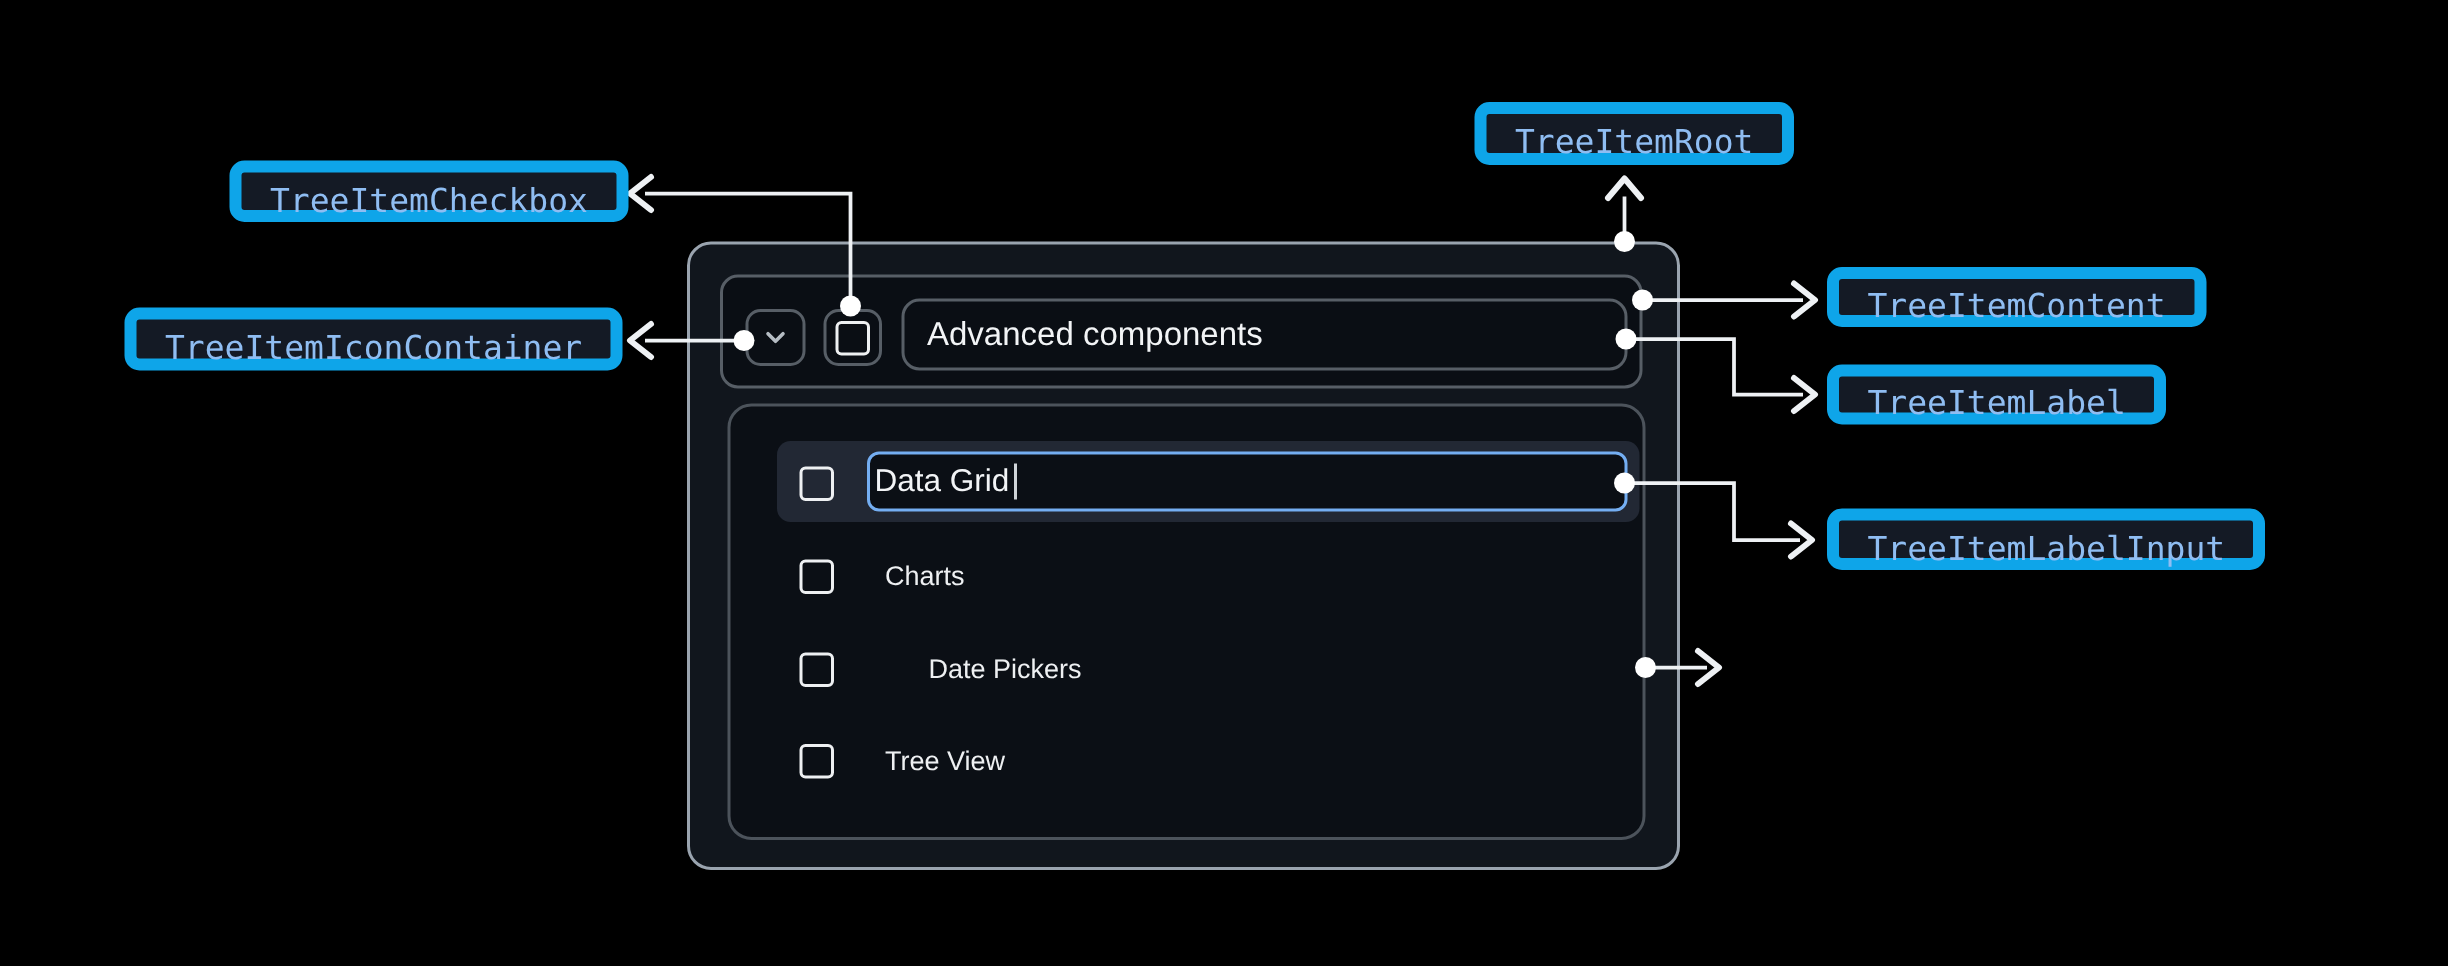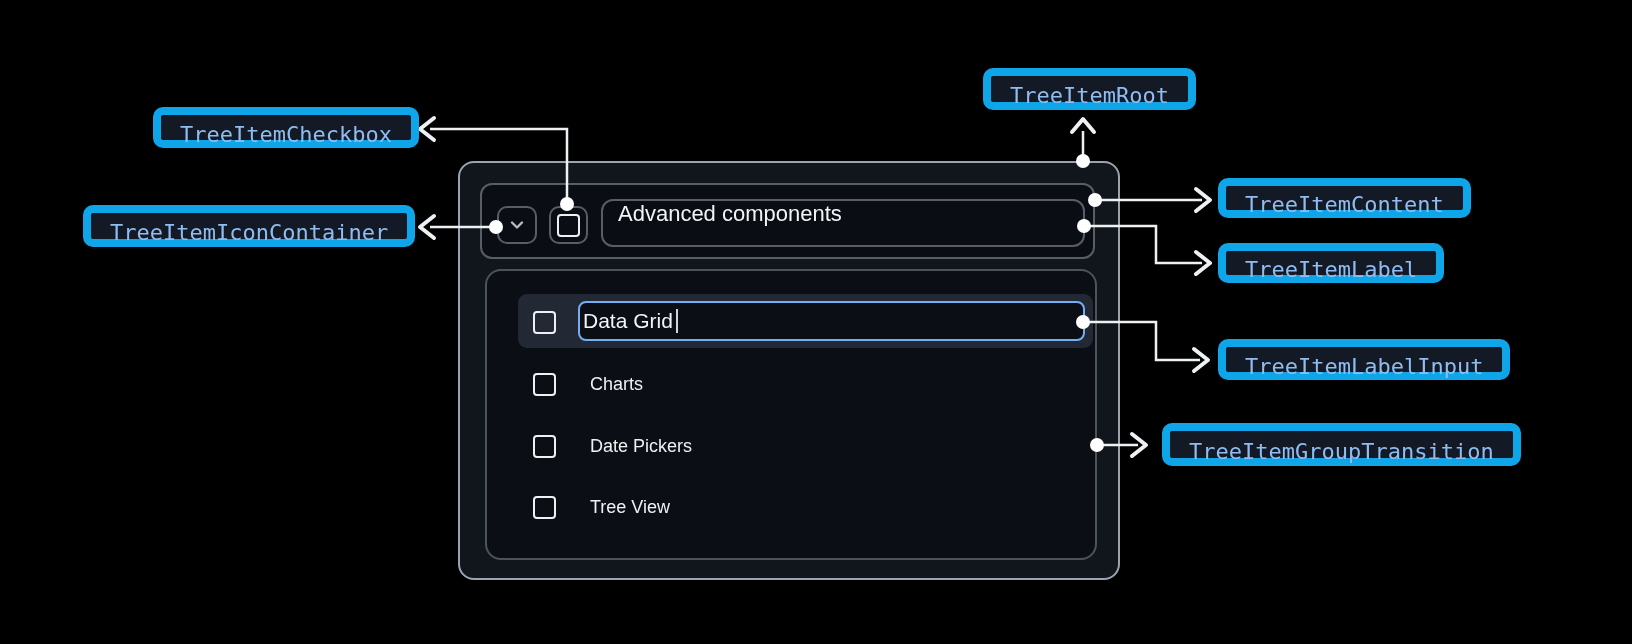--- a/index.html
+++ b/index.html
@@ -27,21 +27,21 @@
     border:2px solid #575e66;border-radius:10px;z-index:3;
     display:flex;align-items:center;justify-content:center;
   }
   .cbx{
     width:23px;height:23px;border:2.5px solid #eef0f2;border-radius:4px;
     box-sizing:border-box;background:transparent;
   }
   #header-label-box{
     left:601px;top:199px;width:484px;height:48px;
     background:#0a0e14;border:2px solid #575e66;border-radius:12px;z-index:3;
-    display:flex;padding-left:15px;
+    display:flex;align-items:center;padding-left:15px;
     color:#f2f4f6;font-size:22px;
   }
   #group-box{
     left:485px;top:269px;width:612px;height:291px;
     background:#0b0f15;border:2px solid #4c535b;border-radius:16px;z-index:2;
   }
   #row-selected{
     left:518px;top:294px;width:575px;height:54px;
     background:#222834;border-radius:9px;z-index:3;
   }
@@ -107,21 +107,21 @@
   <span class="abs cbx row-cbx" style="left:533px;top:311px;"></span>
   <div class="abs" id="label-input">
     <span>Data Grid</span>
     <span id="input-caret"></span>
   </div>
 
   <span class="abs cbx row-cbx" style="left:533px;top:373px;"></span>
   <div class="abs row-label" style="top:371px;">Charts</div>
 
   <span class="abs cbx row-cbx" style="left:533px;top:435px;"></span>
-  <div class="abs row-label" style="top:433px;">Date Pickers</div>
+  <div class="abs row-label" style="top:433px;margin-left:29px;">Date Pickers</div>
 
   <span class="abs cbx row-cbx" style="left:533px;top:496px;"></span>
   <div class="abs row-label" style="top:494px;">Tree View</div>
 
   <svg id="connectors" width="1632" height="644" viewBox="0 0 1632 644">
     <g stroke="#eef1f4" stroke-width="2.5" fill="none">
       <path d="M1083 159 V131"></path>
       <path d="M567 204 V129 H430"></path>
       <path d="M496 227 H430"></path>
       <path d="M1095 200 H1202"></path>
@@ -148,15 +148,14 @@
       <circle cx="1097" cy="445" r="7"></circle>
     </g>
   </svg>
 
   <div class="pill" id="pill-root">TreeItemRoot</div>
   <div class="pill" id="pill-checkbox">TreeItemCheckbox</div>
   <div class="pill" id="pill-icon-container">TreeItemIconContainer</div>
   <div class="pill" id="pill-content">TreeItemContent</div>
   <div class="pill" id="pill-label">TreeItemLabel</div>
   <div class="pill" id="pill-label-input">TreeItemLabelInput</div>
-  <div class="pill" id="pill-group-transition">TreeItemGroupTransition</div>
 
 </div>
 
 </body></html>

